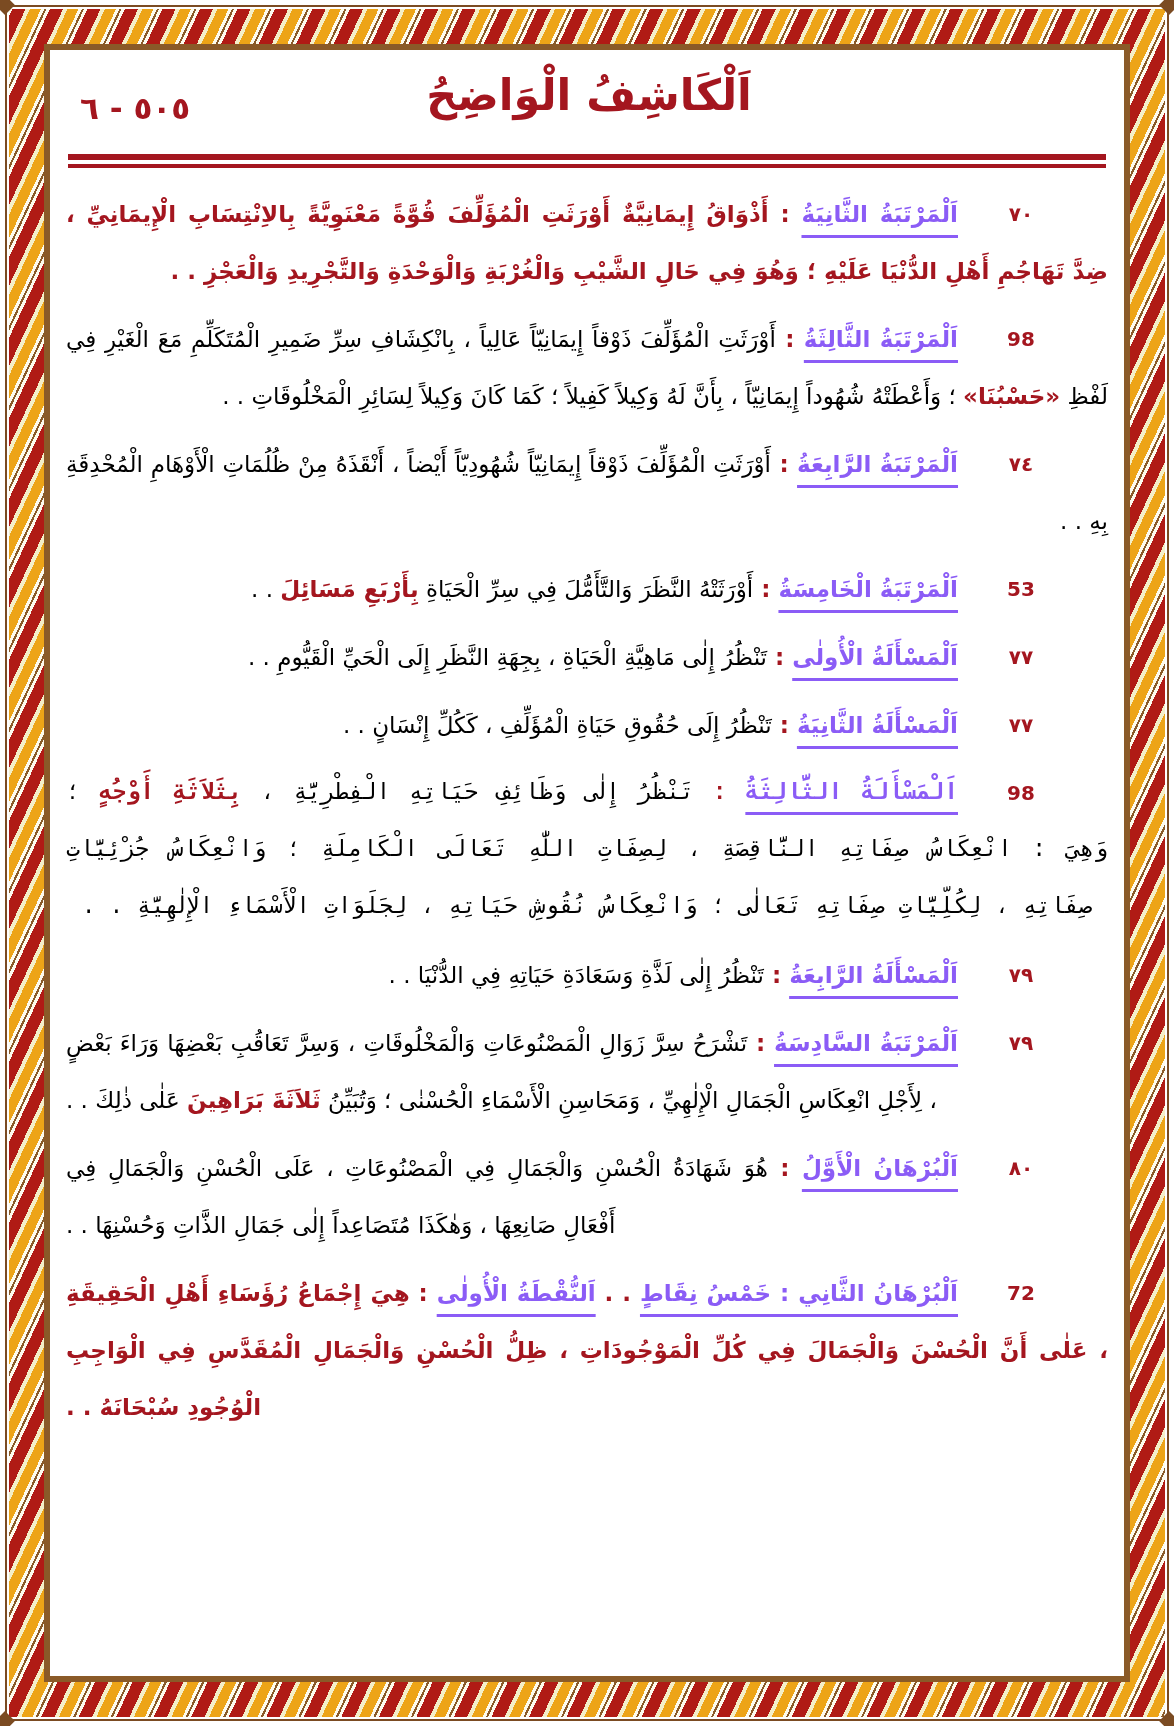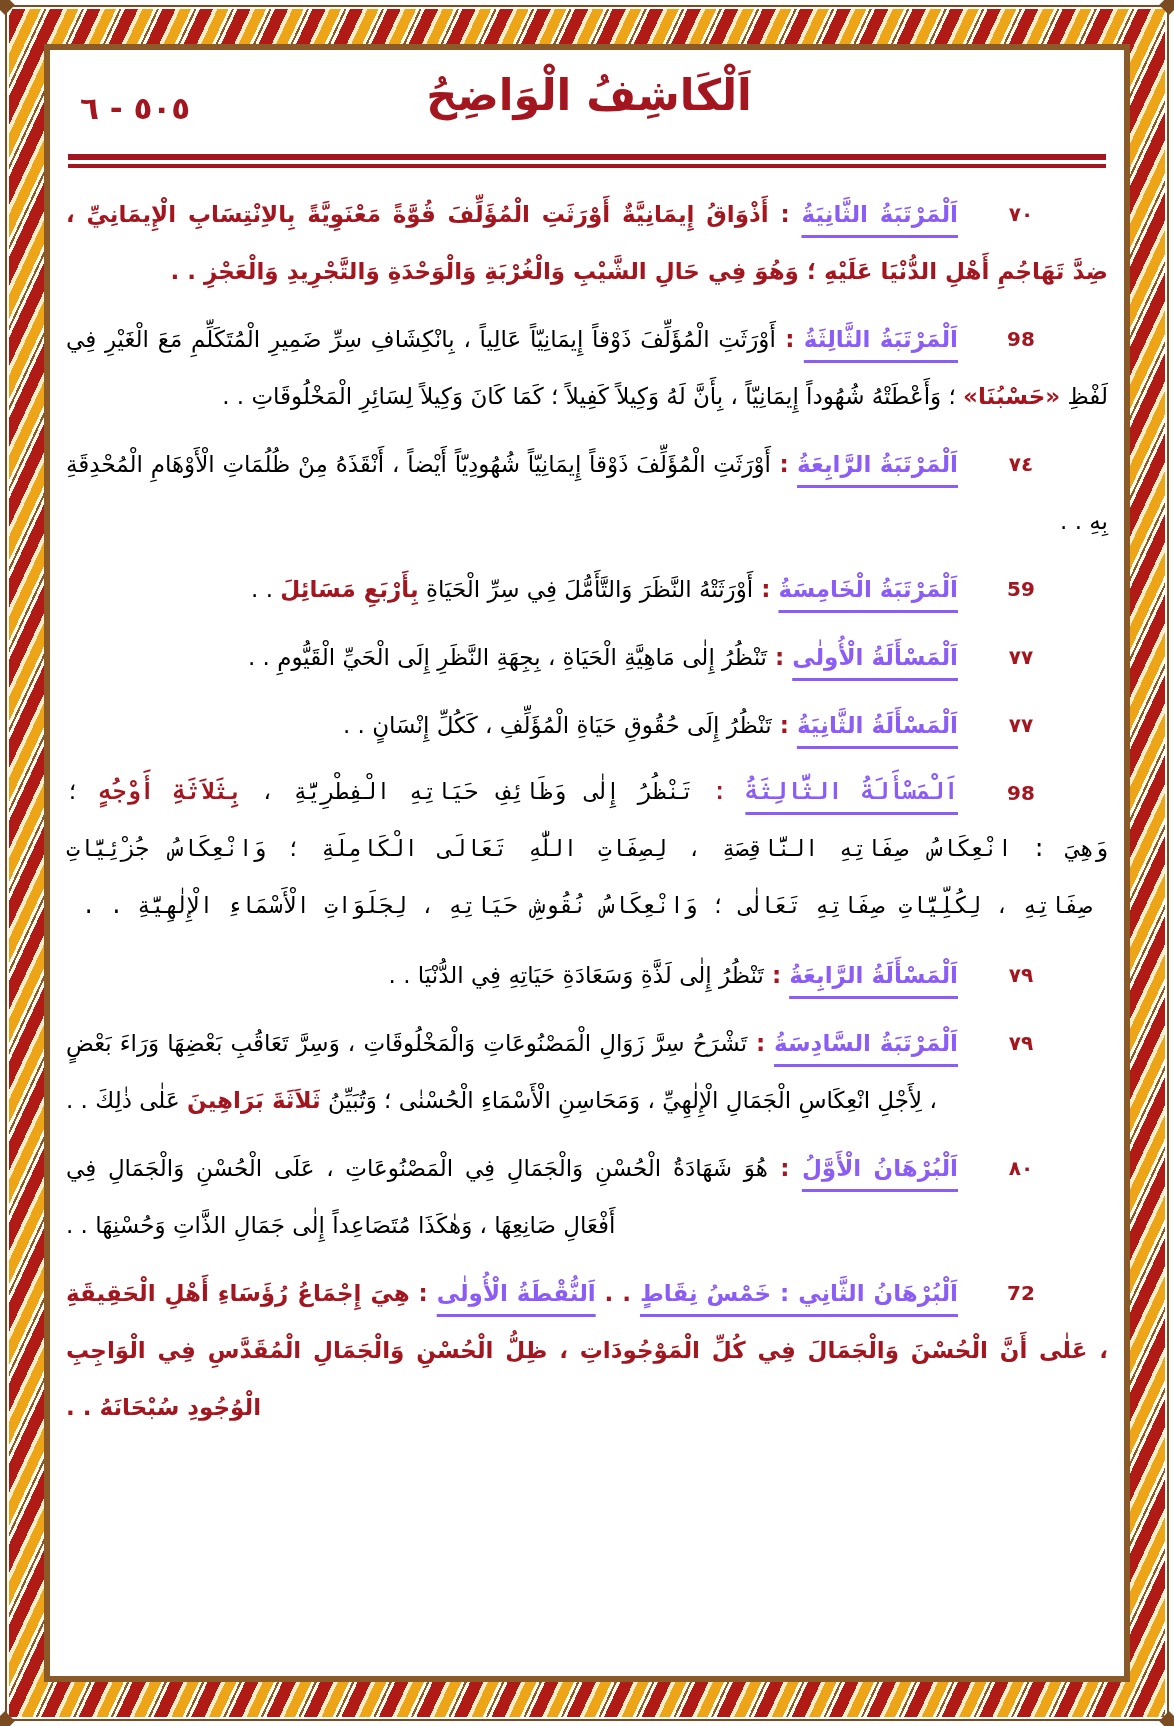--- a/index.html
+++ b/index.html
@@ -94,21 +94,21 @@
         <span class="num">98</span>
         <span class="txt"><span class="lbl">اَلْمَرْتَبَةُ الثَّالِثَةُ</span><span class="red"> : </span><span>أَوْرَثَتِ الْمُؤَلِّفَ ذَوْقاً إِيمَانِيّاً عَالِياً ، بِانْكِشَافِ سِرِّ ضَمِيرِ الْمُتَكَلِّمِ مَعَ الْغَيْرِ فِي لَفْظِ </span><span class="red">«حَسْبُنَا»</span><span> ؛ وَأَعْطَتْهُ شُهُوداً إِيمَانِيّاً ، بِأَنَّ لَهُ وَكِيلاً كَفِيلاً ؛ كَمَا كَانَ وَكِيلاً لِسَائِرِ الْمَخْلُوقَاتِ . .</span><span class="lbl"></span><span></span></span>
       </div>
 
       <div class="para">
         <span class="num">٧٤</span>
         <span class="txt"><span class="lbl">اَلْمَرْتَبَةُ الرَّابِعَةُ</span><span class="red"> : </span><span>أَوْرَثَتِ الْمُؤَلِّفَ ذَوْقاً إِيمَانِيّاً شُهُودِيّاً أَيْضاً ، أَنْقَذَهُ مِنْ ظُلُمَاتِ الْأَوْهَامِ الْمُحْدِقَةِ بِهِ . .</span><span class="red"></span><span></span><span class="lbl"></span><span></span></span>
       </div>
 
       <div class="para">
-        <span class="num">59</span>
+        <span class="num">53</span>
         <span class="txt"><span class="lbl">اَلْمَرْتَبَةُ الْخَامِسَةُ</span><span class="red"> : </span><span>أَوْرَثَتْهُ النَّظَرَ وَالتَّأَمُّلَ فِي سِرِّ الْحَيَاةِ </span><span class="red">بِأَرْبَعِ مَسَائِلَ</span><span> . .</span><span class="lbl"></span><span></span></span>
       </div>
 
       <div class="para">
         <span class="num">٧٧</span>
         <span class="txt"><span class="lbl">اَلْمَسْأَلَةُ الْأُولٰى</span><span class="red"> : </span><span>تَنْظُرُ إِلٰى مَاهِيَّةِ الْحَيَاةِ ، بِجِهَةِ النَّظَرِ إِلَى الْحَيِّ الْقَيُّومِ . .</span><span class="red"></span><span></span><span class="lbl"></span><span></span></span>
       </div>
 
       <div class="para">
         <span class="num">٧٧</span>

